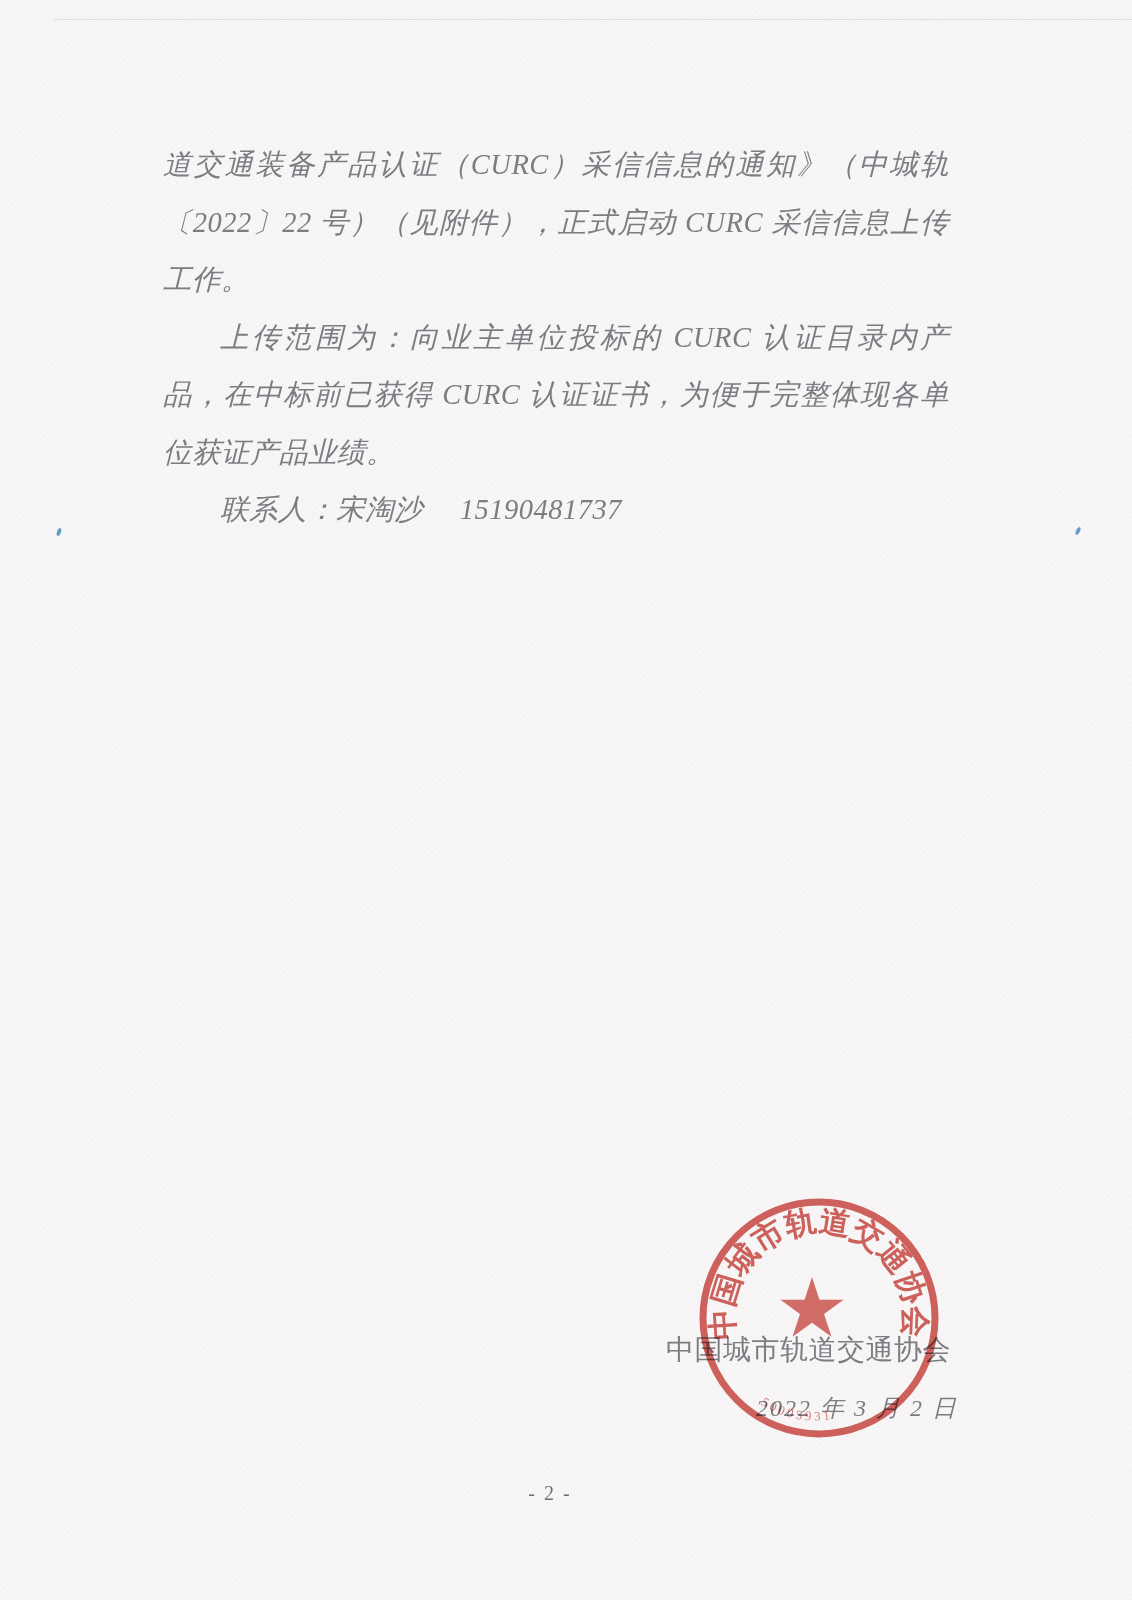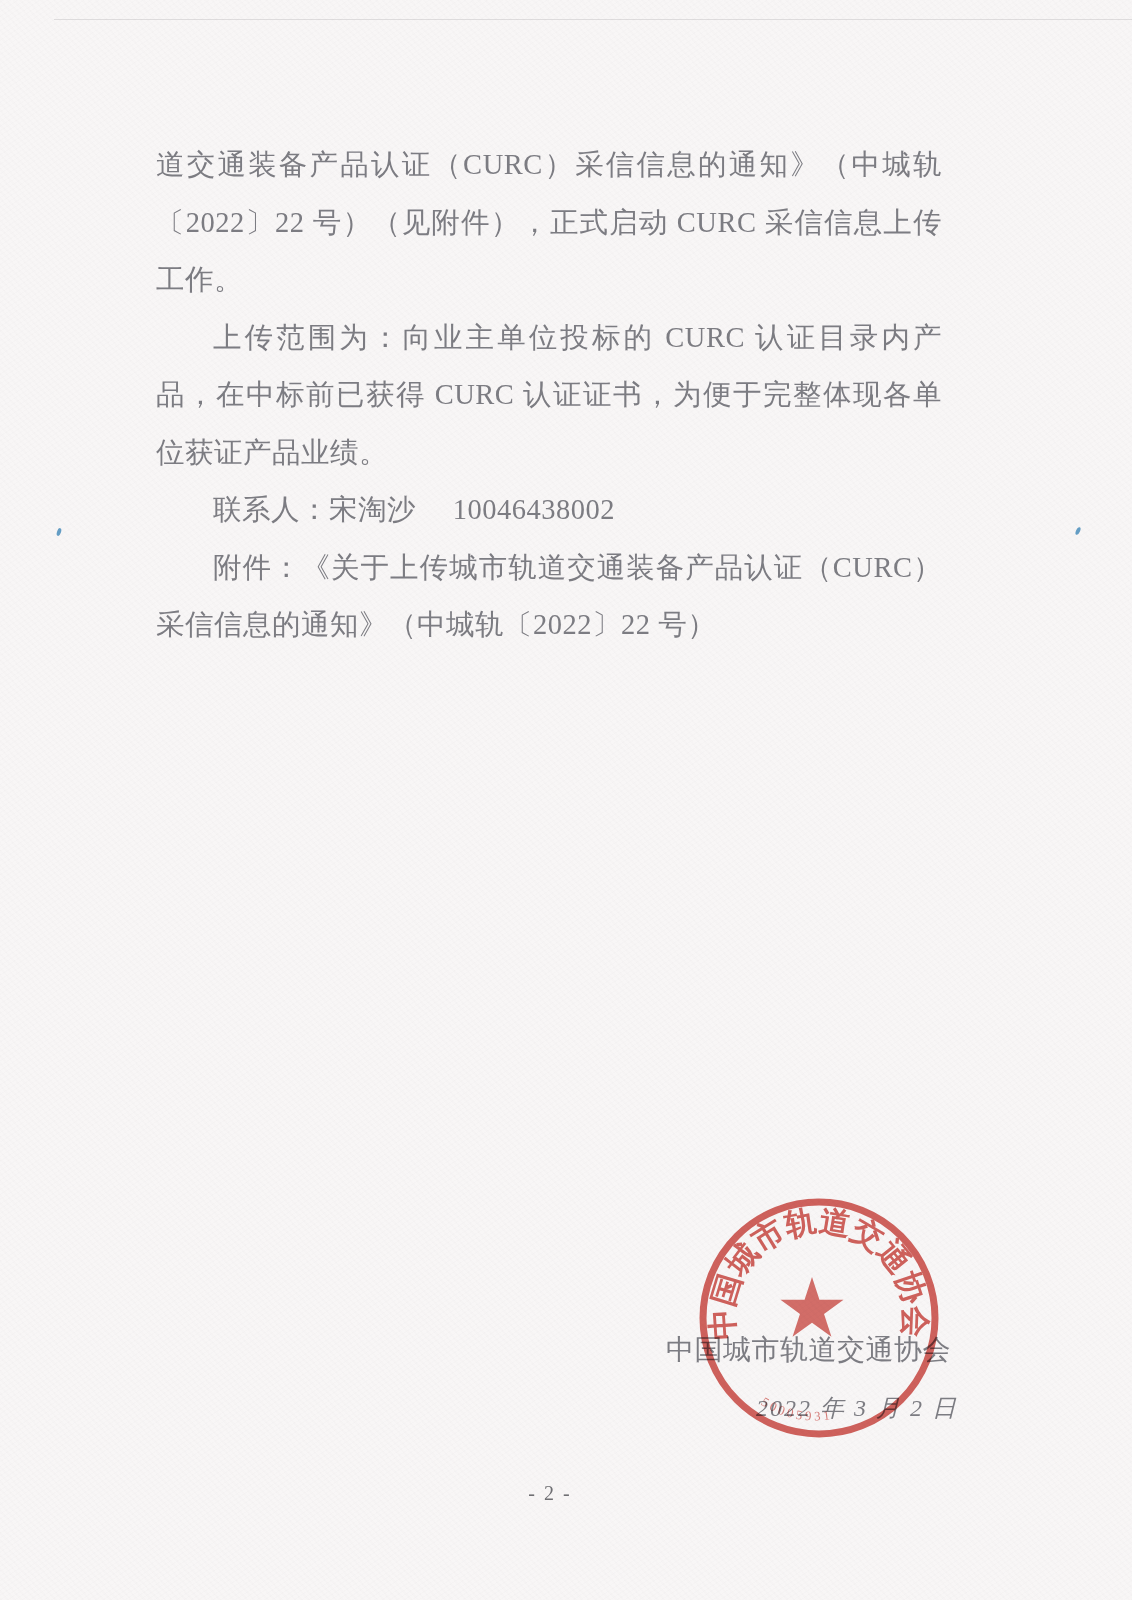--- a/index.html
+++ b/index.html
@@ -11,25 +11,26 @@
       repeating-linear-gradient(47deg, rgba(120,110,115,0.016) 0 2px, rgba(255,255,255,0) 2px 5px),
       repeating-linear-gradient(-33deg, rgba(100,100,110,0.014) 0 1px, rgba(255,255,255,0) 1px 4px);
     overflow:hidden;
     font-family:"Liberation Serif","DejaVu Serif",serif;
   }
   .edge-top {
     position:absolute; left:54px; right:0; top:19px; height:1px;
     background:rgba(175,172,175,0.35);
   }
   .doc-body {
-    position:absolute; left:156px; top:136px; width:786px;
+    position:absolute; left:163px; top:136px; width:786px;
     color:var(--ink,#7c7c82);
     font-size:28.5px; line-height:57.5px;
     text-align:justify; text-justify:inter-ideograph;
     letter-spacing:0.5px;
+    font-style:italic;
   }
   .para { margin:0; }
   .para.indent { text-indent:2em; }
   .signature {
     position:absolute; top:1331px; right:181px;
     color:var(--ink,#7c7c82); font-size:28px; letter-spacing:0.5px;
     white-space:nowrap;
   }
   .date {
     position:absolute; top:1392px; right:174px;
@@ -69,22 +70,21 @@
 </head>
 <body>
 
 <div class="page">
 
   <div class="edge-top"></div>
 
   <div class="doc-body" id="paragraphs">
       <p class="para">道交通装备产品认证（CURC）采信信息的通知》（中城轨〔2022〕22 号）（见附件），正式启动 CURC 采信信息上传工作。</p>
       <p class="para indent">上传范围为：向业主单位投标的 CURC 认证目录内产品，在中标前已获得 CURC 认证证书，为便于完整体现各单位获证产品业绩。</p>
-      <p class="para indent">联系人：宋淘沙　 10046438002</p>
-      <p class="para indent">附件：《关于上传城市轨道交通装备产品认证（CURC）采信信息的通知》（中城轨〔2022〕22 号）</p>
+      <p class="para indent">联系人：宋淘沙　 15190481737</p>
     </div>
 
   <div class="signature">中国城市轨道交通协会</div>
 
   <div class="date">2022 年 3 月 2 日</div>
 
   <div class="seal">
     <svg width="280" height="280" viewBox="0 0 280 280">
       <circle class="seal-ring" cx="140" cy="140" r="116" fill="none" stroke-width="7"></circle>
       <path id="sealTextPath" d="M 56.6 160.8 A 86 86 0 1 1 223.4 160.8" fill="none"></path>

